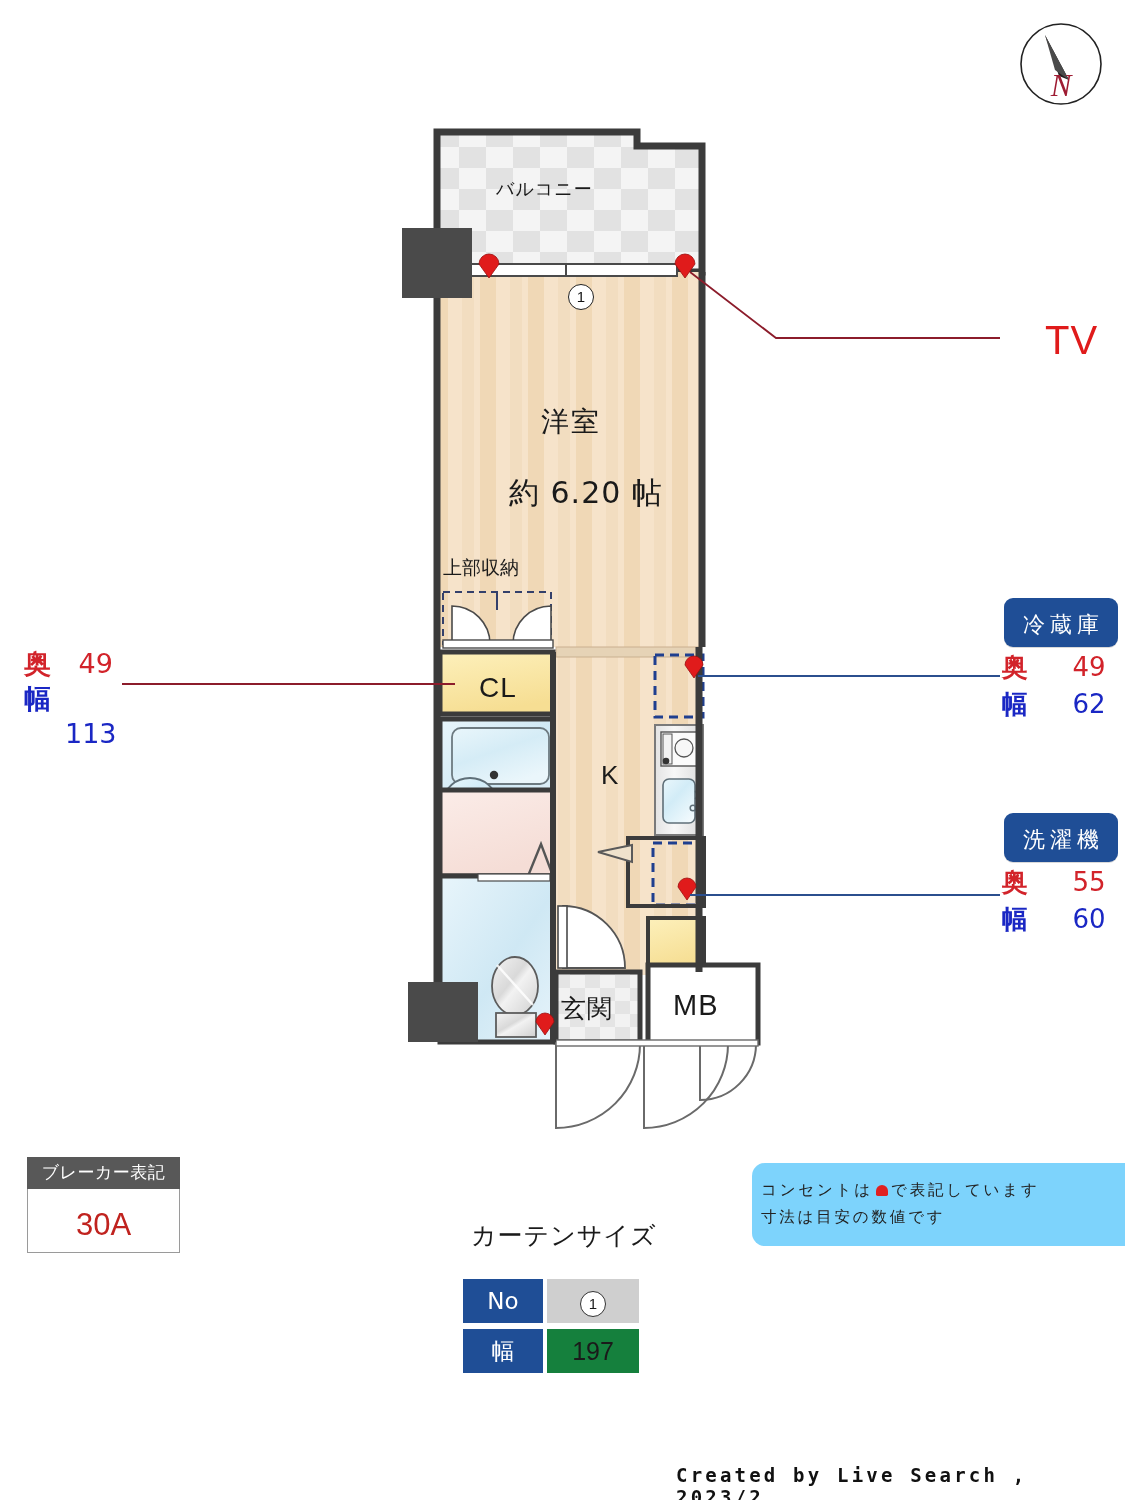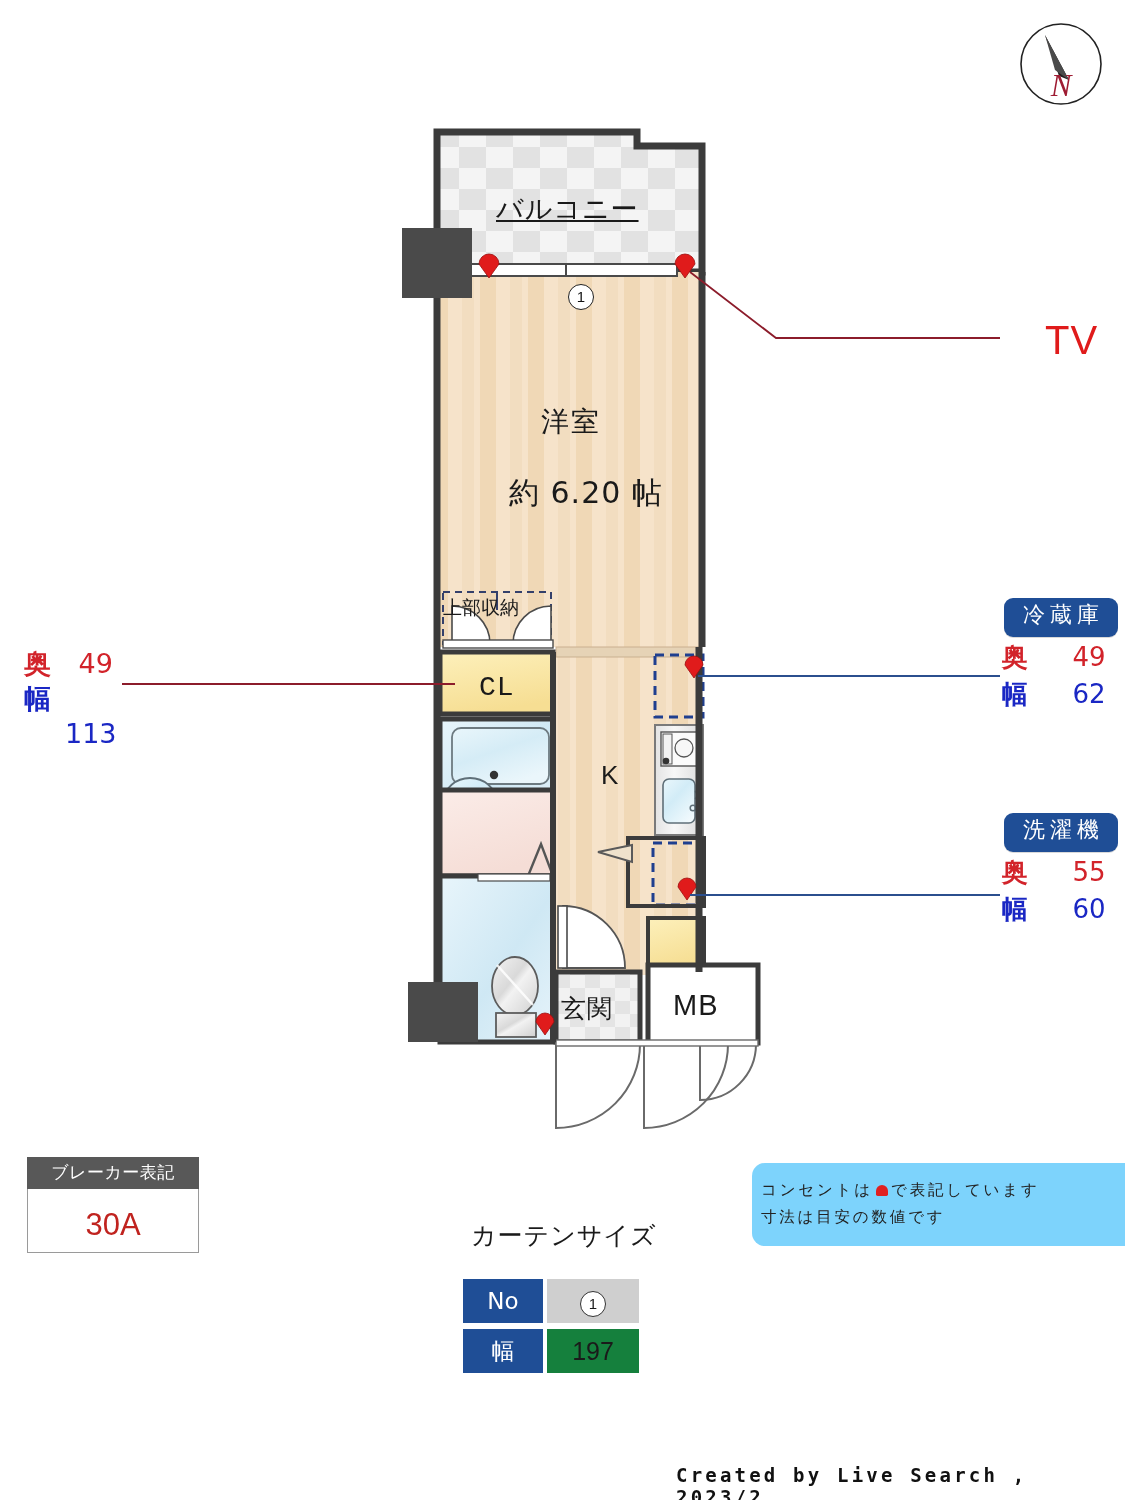--- a/index.html
+++ b/index.html
@@ -32,25 +32,25 @@
     pointer-events: none;
   }
 
   
   .lbl {
     position: absolute;
     color: #1a1a1a;
     white-space: nowrap;
     font-family: "DejaVu Sans", "Liberation Sans", sans-serif;
   }
-  .lbl-balcony { left: 496px; top: 191px; font-size: 27px; letter-spacing: 1px; text-decoration: underline; }
+  .lbl-balcony { left: 496px; top: 177px; font-size: 18px; letter-spacing: 1px; }
   .lbl-room    { left: 541px; top: 403px; font-size: 28px; letter-spacing: 2px; }
   .lbl-area    { left: 509px; top: 473px; font-size: 30px; letter-spacing: 1px; }
-  .lbl-upper   { left: 443px; top: 555px; font-size: 19px; letter-spacing: 0px; margin-top: 40px; }
-  .lbl-cl      { left: 479px; top: 672px; font-size: 28px; font-family:Liberation Mono, monospace; letter-spacing:1px;}
+  .lbl-upper   { left: 443px; top: 555px; font-size: 19px; letter-spacing: 0px; }
+  .lbl-cl      { left: 479px; top: 672px; font-size: 28px; font-family:Liberation Sans, sans-serif; letter-spacing:1px;}
   .lbl-k       { left: 601px; top: 760px; font-size: 26px; font-family:"Liberation Sans",sans-serif;}
   .lbl-genkan  { left: 561px; top: 992px; font-size: 25px; letter-spacing: 1px;}
   .lbl-mb      { left: 673px; top: 989px; font-size: 29px; font-family:"Liberation Sans",sans-serif; letter-spacing:1px;}
 
   
   .curtain-no {
     position: absolute;
     left: 568px; top: 284px;
     width: 26px; height: 26px;
     border: 1.6px solid #222;
@@ -63,21 +63,21 @@
     font-family: "Liberation Sans", sans-serif;
   }
 
   
   .callout { position: absolute; text-align: center; }
   .callout .chip {
     display: inline-block;
     background: #1f4e96;
     color: #ffffff;
     border-radius: 9px;
-    padding: 2px 14px 7px 14px;
+    padding: 12px 14px 7px 14px;
     font-size: 22px;
     letter-spacing: 5px;
     text-indent: 5px;
     font-family: "DejaVu Sans", sans-serif;
     box-shadow: 0 1px 0 rgba(0,0,0,.15);
   }
   .callout .row {
     margin-top: 4px;
     font-size: 26px;
     line-height: 1.25;
@@ -113,21 +113,21 @@
     font-size: 40px;
     color: #e01b1b;
     font-family: "Liberation Sans", sans-serif;
     letter-spacing: 1px;
   }
 
   
   #breaker {
     position: absolute;
     left: 27px; top: 1157px;
-    width: 172px;
+    width: 153px;
   }
   #breaker .hd {
     background: #585858;
     color: #ffffff;
     font-size: 17px;
     text-align: center;
     padding: 4px 0 5px 0;
     font-family: "DejaVu Sans", sans-serif;
     letter-spacing: 0.5px;
   }

